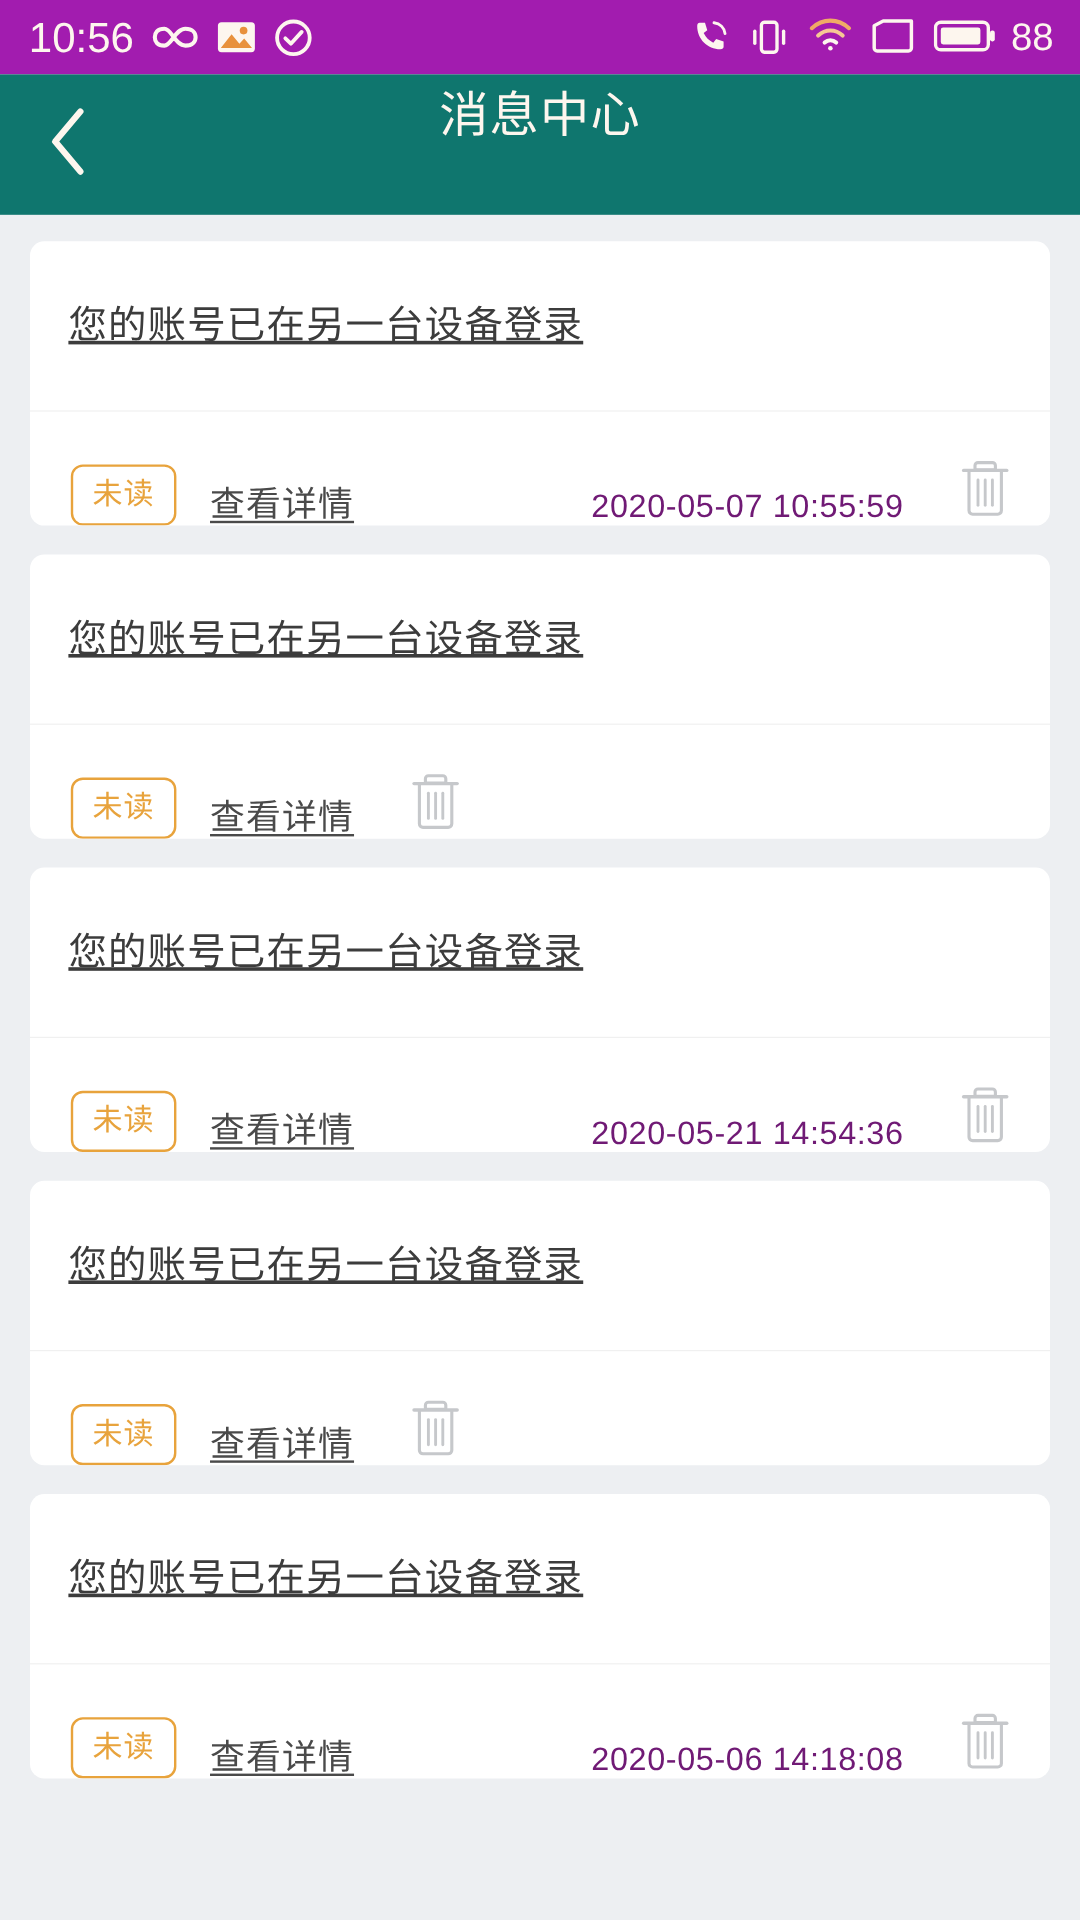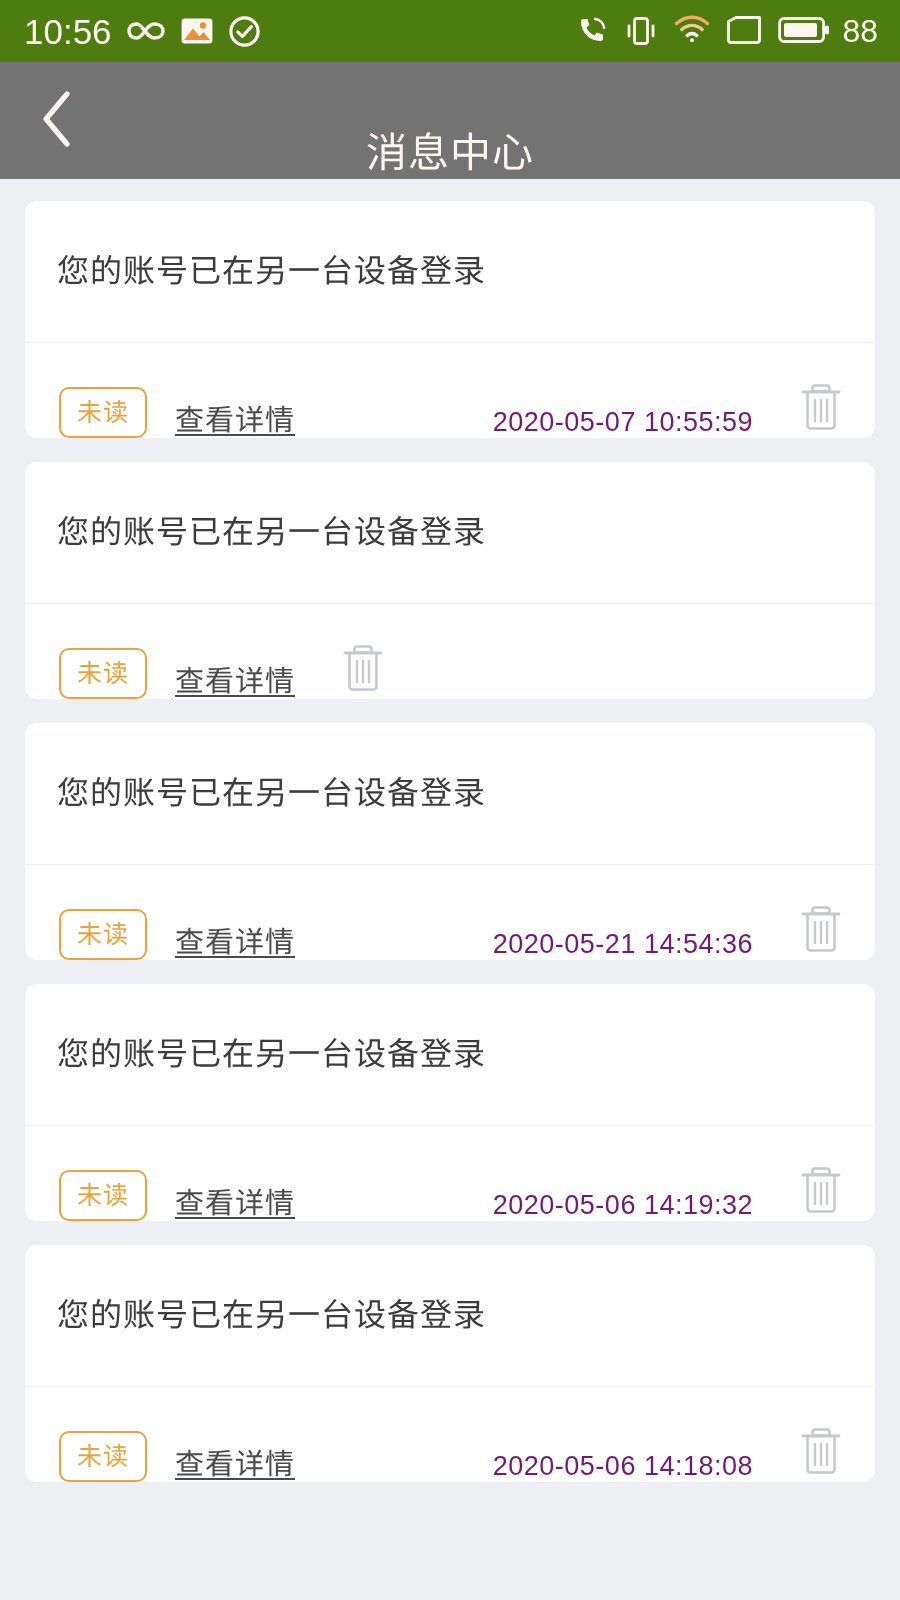--- a/index.html
+++ b/index.html
@@ -11,21 +11,21 @@
     height: 1600px;
     background: #edeff2;
     font-family: "Liberation Sans", "DejaVu Sans", sans-serif;
     overflow: hidden;
     position: relative;
   }
 
   
   .status-bar {
     height: 62px;
-    background: #4d7c0f;
+    background: #a21caf;
     display: flex;
     align-items: center;
     justify-content: space-between;
     padding: 0 22px 0 24px;
     box-sizing: border-box;
     gap: 32px;
   }
   .status-left {
     display: flex;
     align-items: center;
@@ -51,23 +51,23 @@
   }
   .sicon {
     display: inline-flex;
     align-items: center;
     justify-content: center;
   }
 
   
   .app-header {
     height: 117px;
-    background: #737373;
-    display: flex;
-    align-items: flex-end;
+    background: #0f766e;
+    display: flex;
+    align-items: flex-start;
     position: relative;
   }
   .back-btn {
     position: absolute;
     left: 24px;
     top: 50%;
     transform: translateY(-50%);
     width: 70px;
     height: 70px;
     display: flex;
@@ -102,20 +102,21 @@
     align-items: center;
     padding: 0 32px;
     box-sizing: border-box;
     border-bottom: 1px solid #f0f0f0;
   }
   .card-title {
     font-size: 32px;
     color: #3c3c3c;
     letter-spacing: 1px;
     line-height: 1.4;
+    text-decoration: underline;
   }
   .card-meta-row {
     height: 95px;
     display: flex;
     align-items: flex-end;
     padding: 0 28px 0 34px;
     box-sizing: border-box;
   }
   .badge-unread {
     border: 2px solid #e8a33c;
@@ -298,21 +299,20 @@
     </div>
   </div>
 
   <div class="msg-card">
     <div class="card-title-row">
       <div class="card-title">您的账号已在另一台设备登录</div>
     </div>
     <div class="card-meta-row">
       <span class="badge-unread">未读</span>
       <span class="detail-link">查看详情</span>
-      <span class="timestamp">2020-05-06 14:19:32</span>
       <span class="delete-btn">
         <span>
           <svg width="46" height="54" viewBox="0 0 46 54">
             <path d="M17 5.5 L29 5.5 C30.4 5.5 31.5 6.6 31.5 8 L31.5 11.5 L14.5 11.5 L14.5 8 C14.5 6.6 15.6 5.5 17 5.5 Z" fill="none" stroke="#c6c8cb" stroke-width="2.6" stroke-linejoin="round"></path>
             <path d="M5 12 L41 12" stroke="#c6c8cb" stroke-width="2.8" stroke-linecap="round"></path>
             <path d="M9.5 12.5 L9.5 45.5 C9.5 47.2 10.9 48.5 12.5 48.5 L33.5 48.5 C35.1 48.5 36.5 47.2 36.5 45.5 L36.5 12.5" fill="none" stroke="#c6c8cb" stroke-width="2.6" stroke-linejoin="round"></path>
             <path d="M17 20 L17 41" stroke="#c6c8cb" stroke-width="2.4" stroke-linecap="round"></path>
             <path d="M23 20 L23 41" stroke="#c6c8cb" stroke-width="2.4" stroke-linecap="round"></path>
             <path d="M29 20 L29 41" stroke="#c6c8cb" stroke-width="2.4" stroke-linecap="round"></path>
           </svg>

